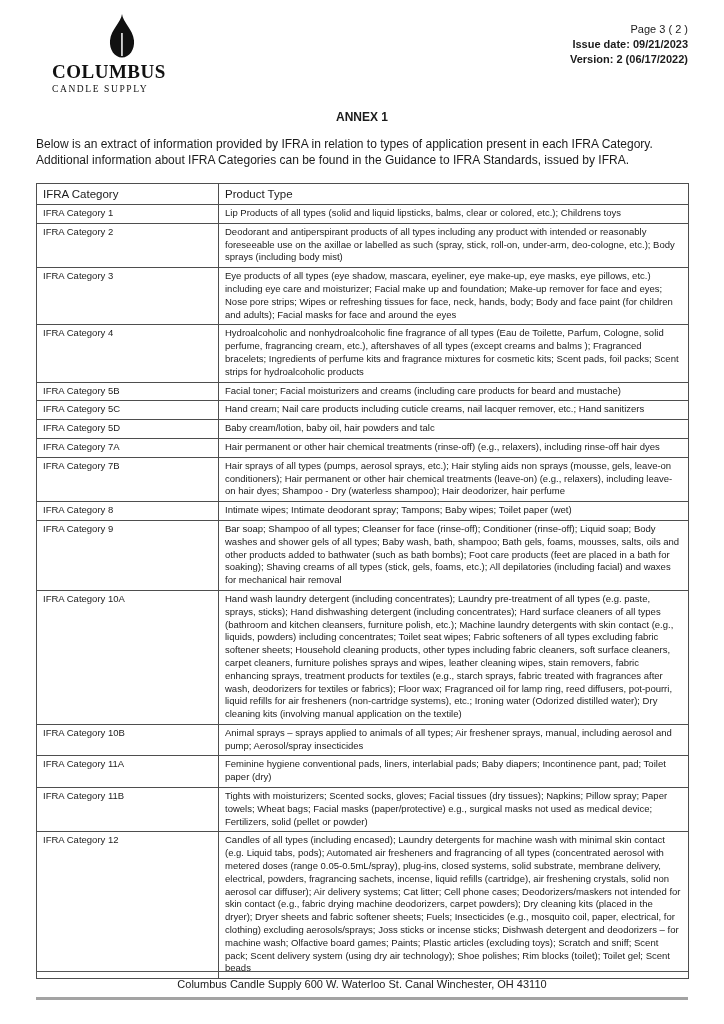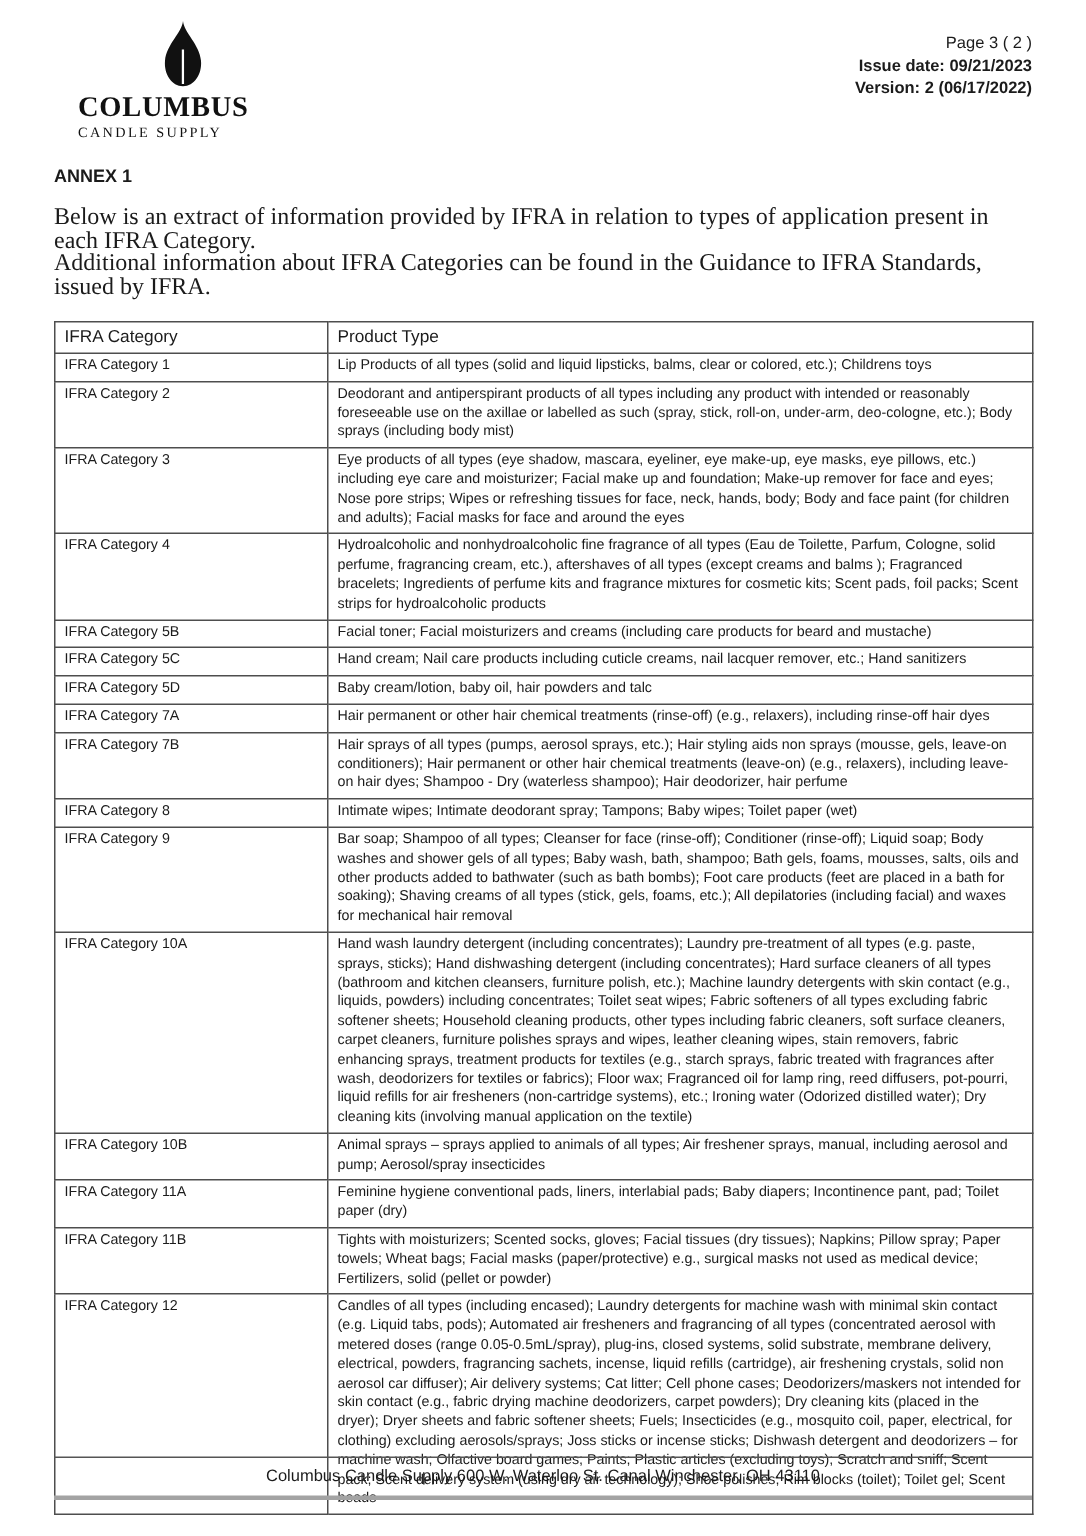--- a/index.html
+++ b/index.html
@@ -23,22 +23,22 @@
   }
   .logo-subtitle {
     font-family:"Liberation Serif", serif;
     font-size:9.5px; letter-spacing:1.6px; color:#111; margin-top:1px;
   }
   .meta-block { text-align:right; font-size:11px; line-height:15px; padding-top:8px; }
   .meta-page { font-weight:normal; }
   .meta-issue, .meta-version { font-weight:bold;text-align:right; }
 
   
-  .annex-title { margin-top:16px; font-size:12px; font-weight:bold; }
-  .intro { margin-top:13px; font-size:16px; line-height:15.5px;font-family:Liberation Serif, serif; }
+  .annex-title { margin-top:16px; font-size:12px; font-weight:bold;text-align:center; }
+  .intro { margin-top:13px; font-size:12px; line-height:15.5px; }
 
   
   table.ifra {
     margin-top:15px;
     width:652px;
     border-collapse:collapse;
     table-layout:fixed;
   }
   table.ifra th, table.ifra td {
     border:1px solid #4e4e4e;

